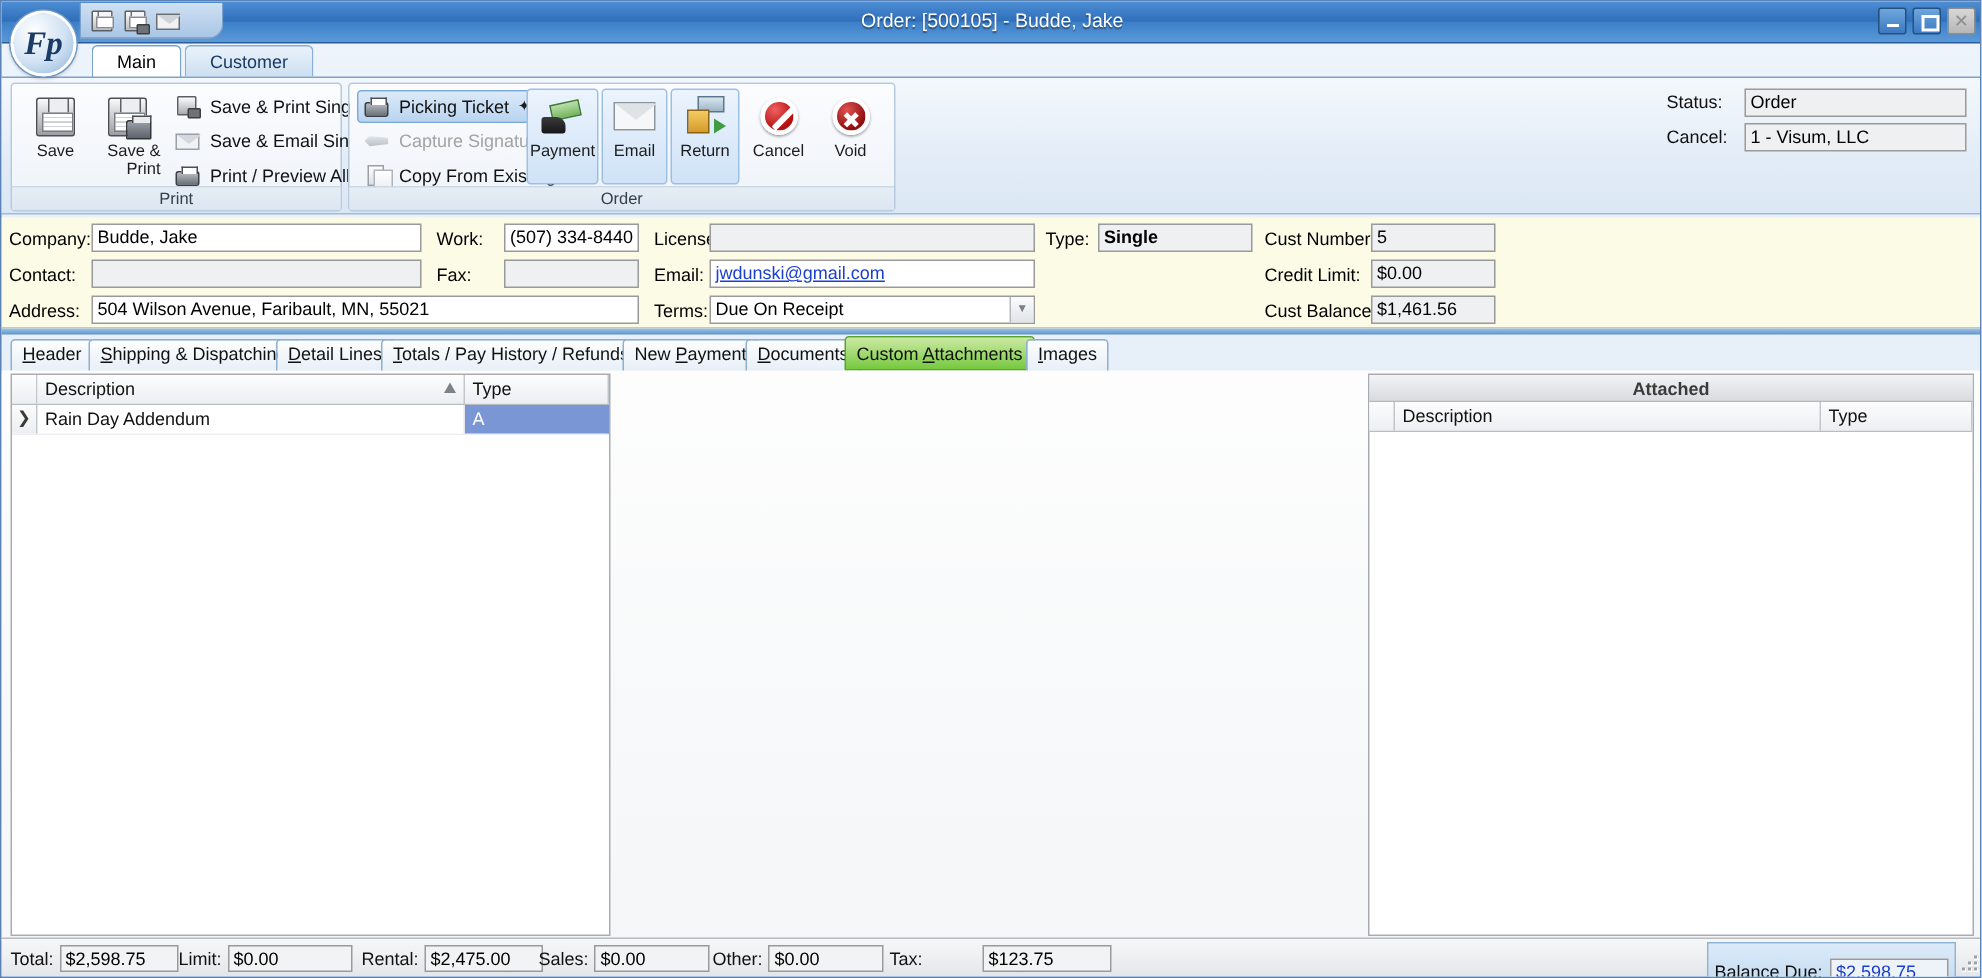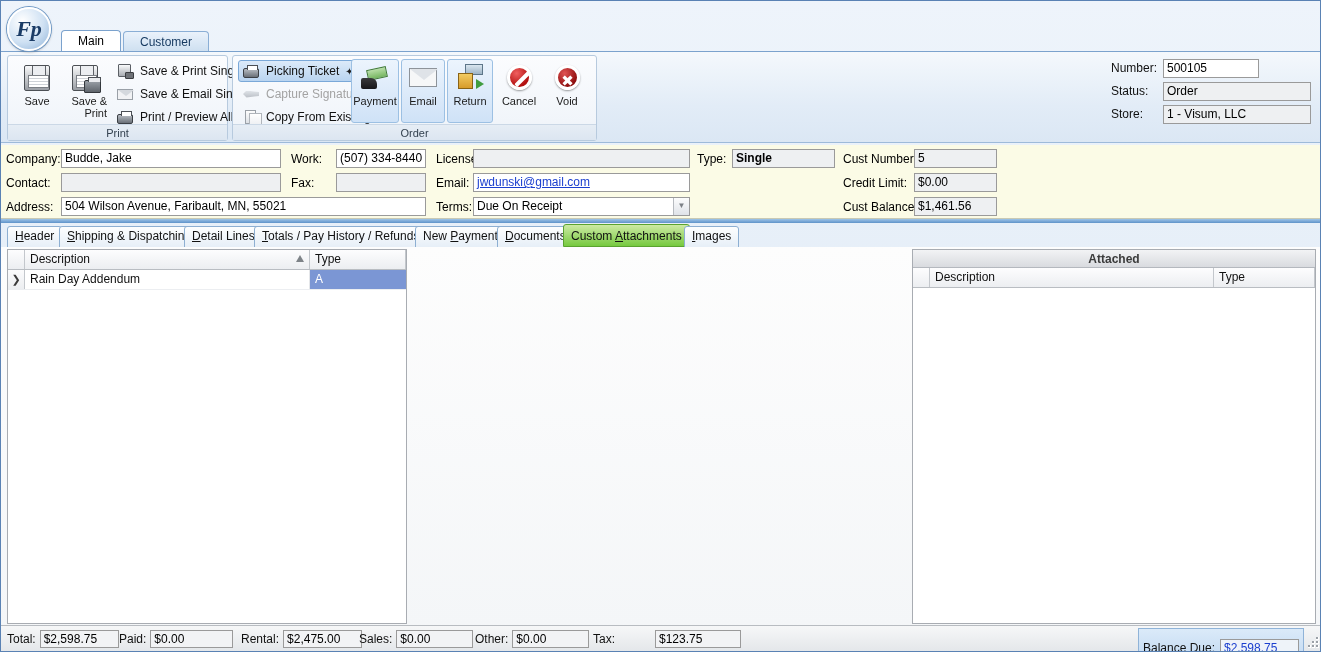--- a/index.html
+++ b/index.html
@@ -90,21 +90,21 @@
     position: relative;
   }
   .win-btn.close { background: linear-gradient(#d8d8d8, #b6b6b6); border-color: #8d8d8d; }
   .wb-min:after { content:""; position:absolute; left:5px; bottom:4px; width:8px; height:2px; background:#fff; }
   .wb-max:after { content:""; position:absolute; left:5px; top:4px; width:8px; height:7px; border:2px solid #fff; }
   .wb-x { color: #8f8f8f; font-size: 12px; line-height: 16px; text-align: center; }
 
   
   .ribbon-tabs {
     position: absolute; left: 60px; top: 29px; height: 22px;
-    display: flex; align-items: flex-end; gap: 2px;
+    display: flex; gap: 2px;
   }
   .rtab {
     height: 21px; line-height: 20px; padding: 0 16px;
     background: linear-gradient(#eaf2fb, #cddff0);
     border: 1px solid #8aaed5; border-bottom: none;
     border-radius: 4px 4px 0 0; color: #14385f; font-size: 12px;
   }
   .rtab.active {
     background: #ffffff; color: #000; height: 22px; line-height: 21px;
     border-color: #7ba2cd;
@@ -391,20 +391,44 @@
   .grip i {
     position: absolute; width: 3px; height: 3px; background: #9aa0a7;
     border-right: 1px solid #fff; border-bottom: 1px solid #fff;
   }
 </style>
 </head>
 <body>
 
 <div class="window">
 
+  <div class="titlebar">
+    <div class="title-text">Order: [500105] - Budde, Jake</div>
+
+    <div class="qat">
+      <div class="qat-ico">
+        <div class="floppy"></div>
+      </div>
+      <div class="qat-ico">
+        <div class="floppy"></div>
+          <div class="printer-sm"></div>
+      </div>
+      <div class="qat-ico">
+        <div class="envelope"></div>
+      </div>
+    </div>
+
+    <div class="win-btns">
+      <div class="win-btn wb-min"></div>
+      <div class="win-btn wb-max"></div>
+      <div class="win-btn close">
+        <div class="wb-x">✕</div>
+      </div>
+    </div>
+  </div>
 
   <div class="logo">
     <div class="logo-glyph">Fp</div>
   </div>
 
   <div class="ribbon-tabs">
     <div class="rtab active">Main</div>
     <div class="rtab">Customer</div>
   </div>
 
@@ -504,29 +528,25 @@
         <div class="icon-lg">
             <div class="ico-circle ico-void"></div>
           </div>
         <span>Void</span>
       </div>
       <div class="rgroup-label">Order</div>
     </div>
 
     <div class="hdrfields">
       <div class="hf-row">
-        <span class="hf-lbl">Number:</span>
-        <span class="inp" style="width:96px;">500105</span>
-      </div>
-      <div class="hf-row">
         <span class="hf-lbl">Status:</span>
         <span class="inp ro" style="width:148px;">Order</span>
       </div>
       <div class="hf-row">
-        <span class="hf-lbl">Store:</span>
+        <span class="hf-lbl">Cancel:</span>
         <span class="inp ro" style="width:148px;">1 - Visum, LLC</span>
       </div>
     </div>
   </div>
 
   <div class="custpanel">
     <span class="cp-lbl" style="left:5px; top:7px;">Company:</span>
     <span class="inp cp-inp" style="left:60px; top:4px; width:220px;">Budde, Jake</span>
 
     <span class="cp-lbl" style="left:5px; top:31px;">Contact:</span>
@@ -613,21 +633,21 @@
       </div>
     </div>
   </div>
 
   <div class="statusbar">
     <div class="sb-item" style="left:6px;">
       <span class="sb-lbl">Total:</span>
       <span class="sb-val" style="width:79px;">$2,598.75</span>
     </div>
     <div class="sb-item" style="left:118px;">
-      <span class="sb-lbl">Paid:</span>
+      <span class="sb-lbl">Limit:</span>
       <span class="sb-val" style="width:83px;">$0.00</span>
     </div>
     <div class="sb-item" style="left:240px;">
       <span class="sb-lbl">Rental:</span>
       <span class="sb-val" style="width:79px;">$2,475.00</span>
     </div>
     <div class="sb-item" style="left:358px;">
       <span class="sb-lbl">Sales:</span>
       <span class="sb-val" style="width:77px;">$0.00</span>
     </div>

